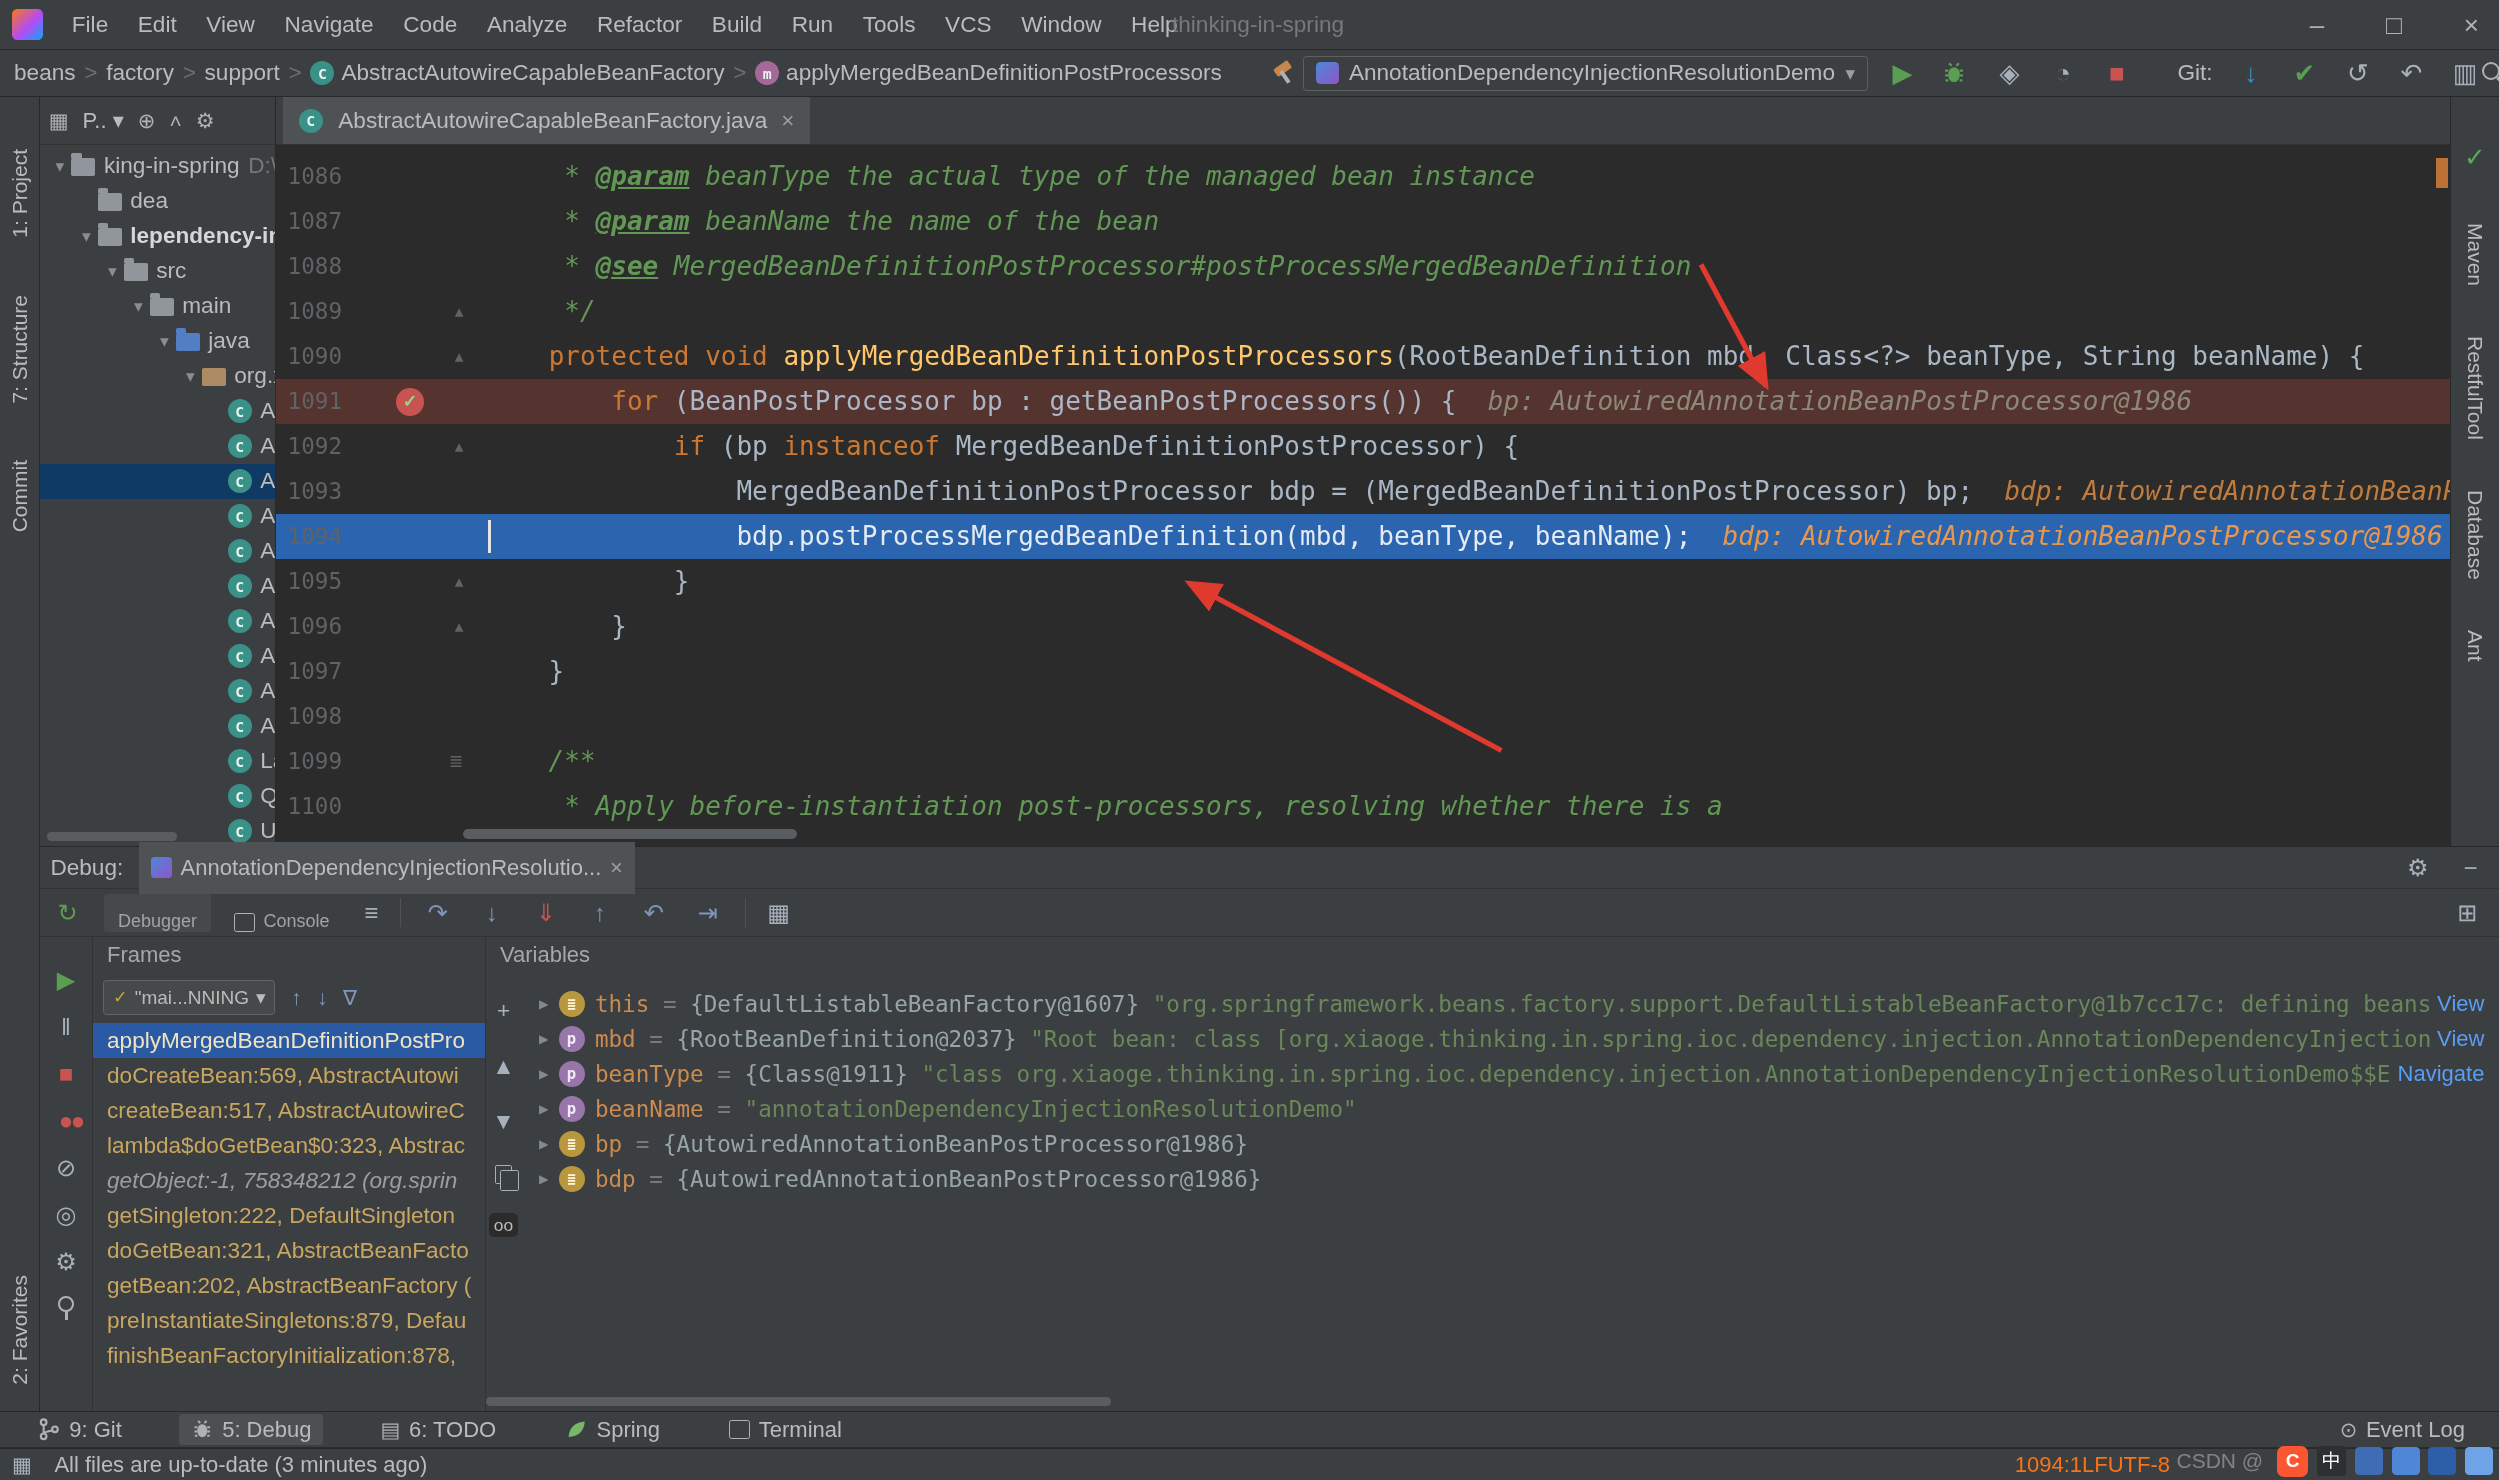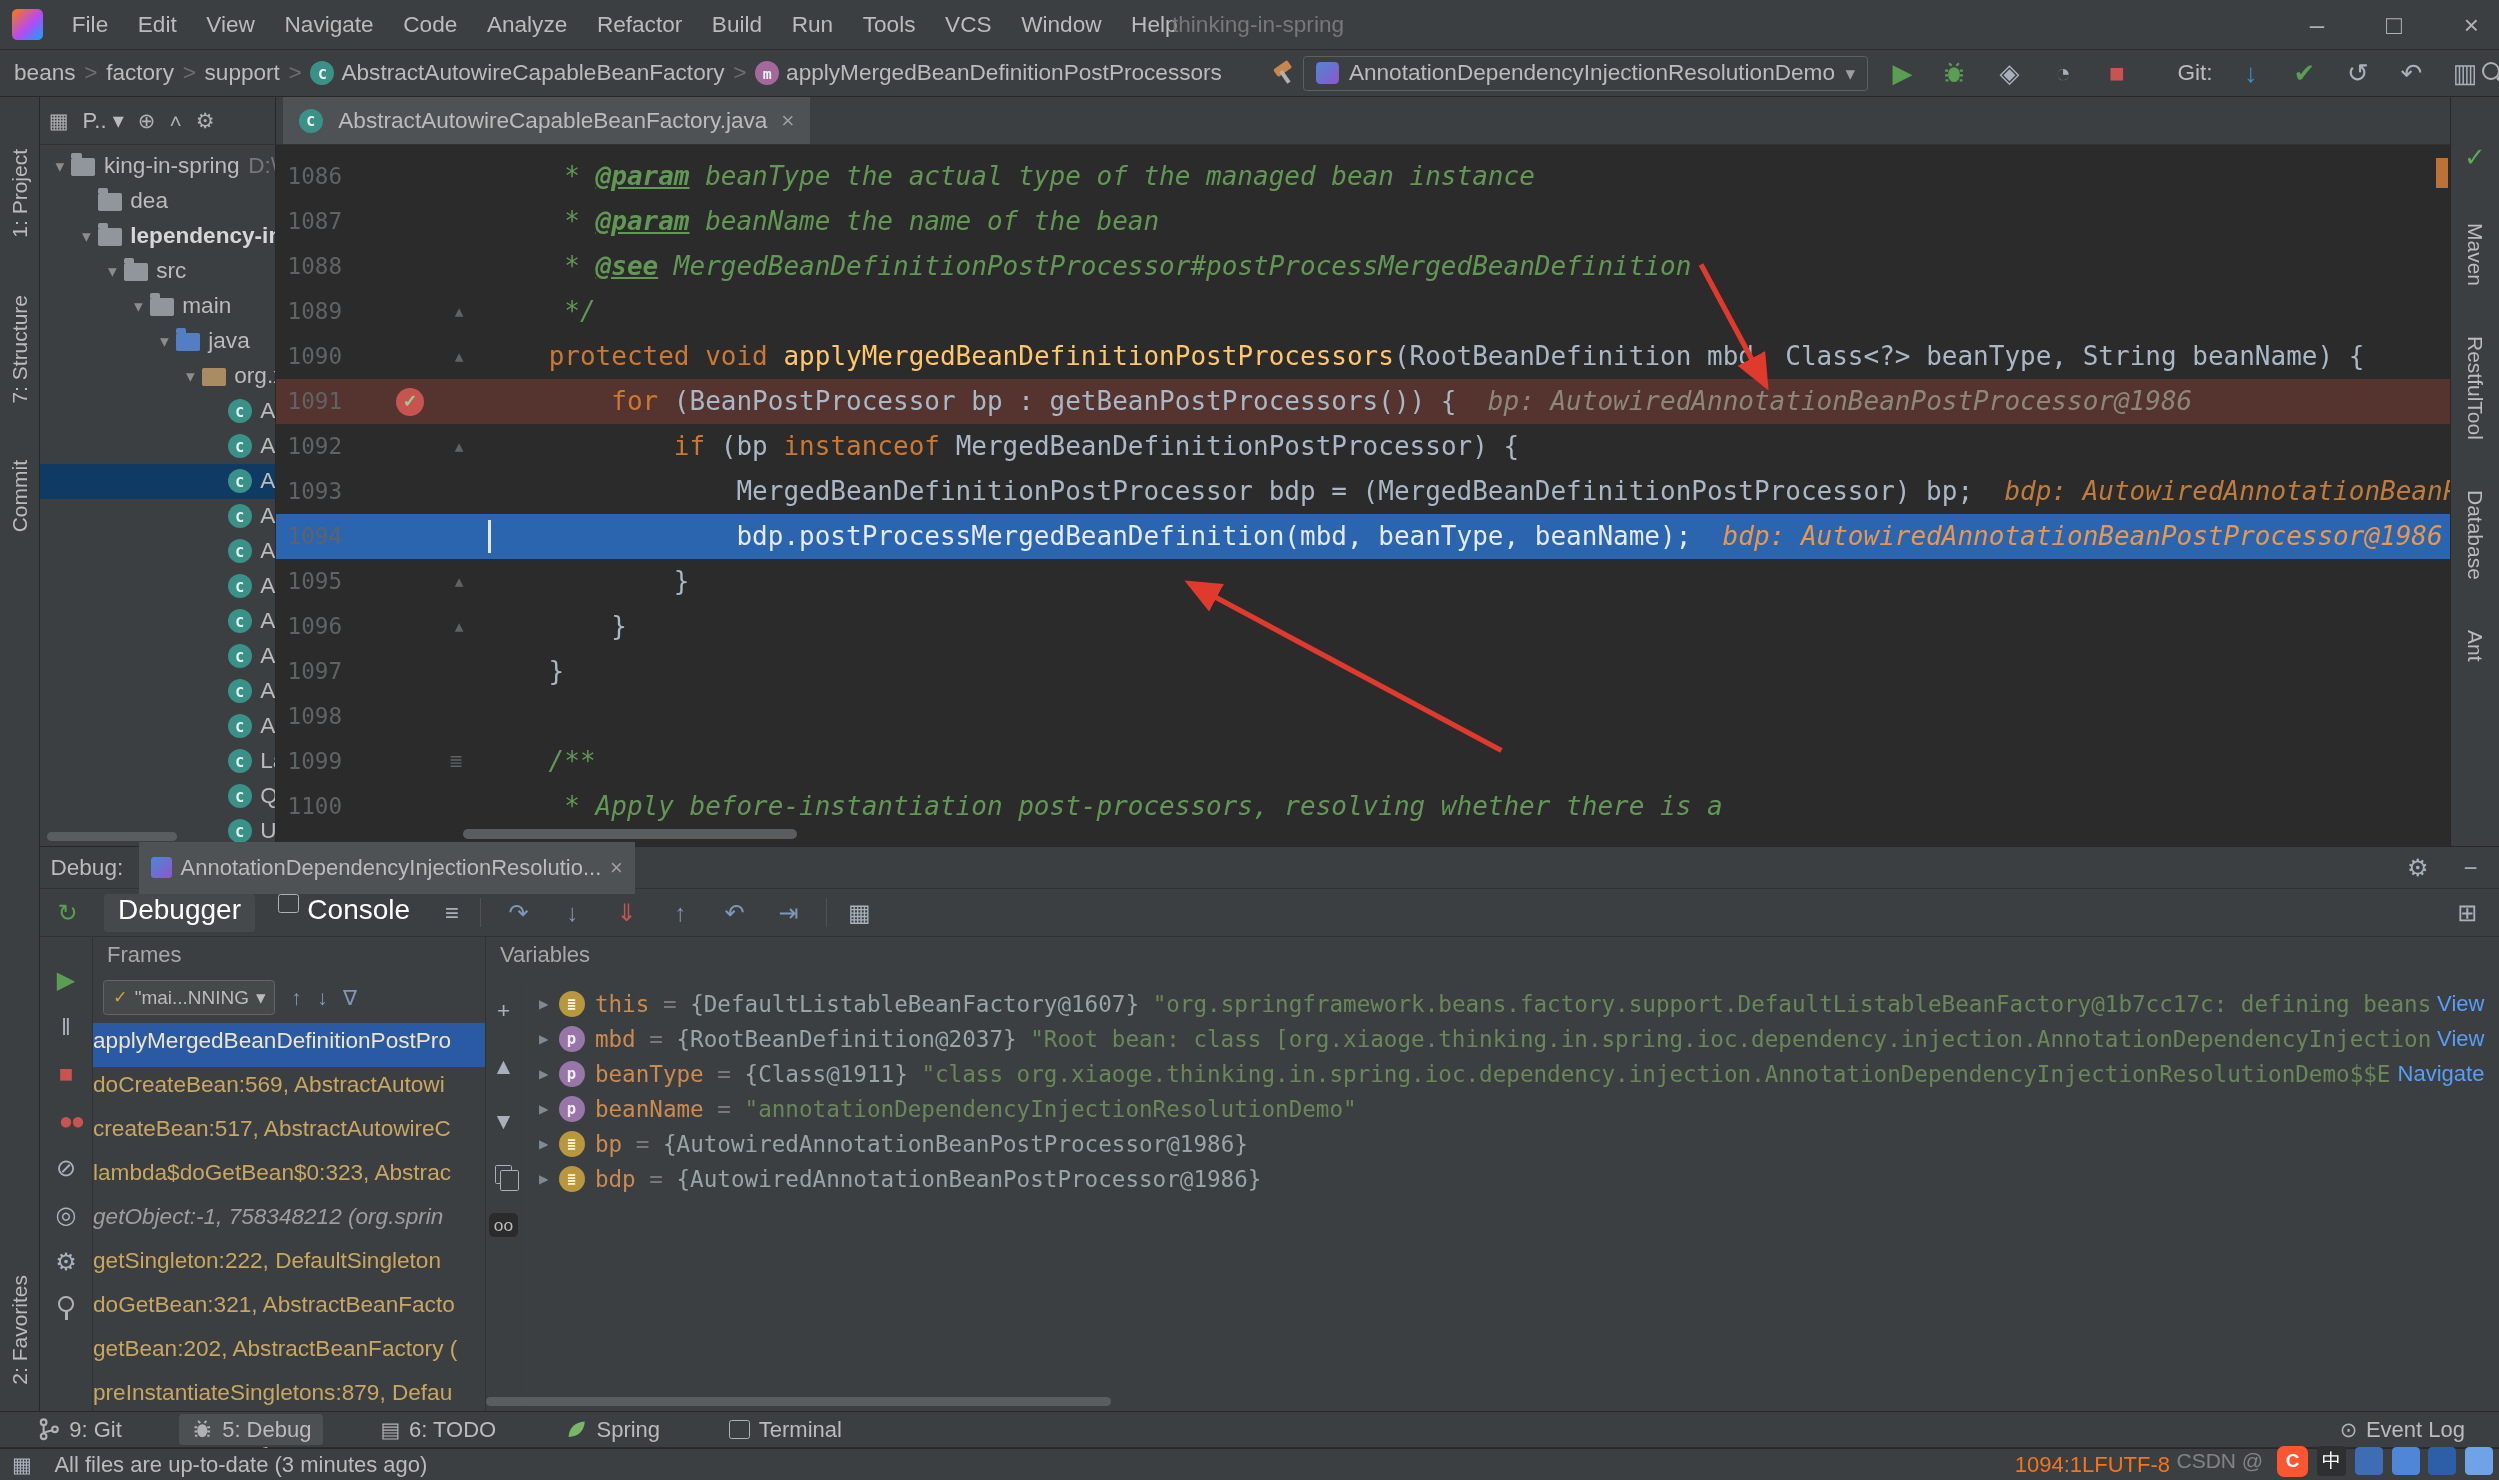--- a/index.html
+++ b/index.html
@@ -98,37 +98,37 @@
 #rstrip .vlabel-r{margin-top:50px}
 
 
 #debug{position:absolute;left:40px;top:846px;width:2460px;height:565px;background:#3C3F41;border-top:0.9px solid #282828}
 #debug-header{height:41px;display:flex;align-items:center;padding-left:10.4px;font-size:22.6px;gap:15.6px}
 .debug-tab{height:52px;background:#4E5254;display:flex;align-items:center;gap:8.7px;padding:0 12px;font-size:22px;color:#BBBBBB}
 .debug-tab .cfg{width:21px;height:21px;border-radius:3.5px;background:linear-gradient(135deg,#4C88D8,#9055C8)}
 .debug-tab .x{color:#9C9E9F}
 .dh-right{margin-left:auto;display:flex;gap:35px;padding-right:22.6px;font-size:24px;color:#A7B1BC}
 #debug-toolbar{height:49px;border-top:0.9px solid #323232;border-bottom:0.9px solid #323232;display:flex;align-items:center;gap:21px;padding-left:12px;font-size:24px}
-.dtab{height:38px;display:flex;align-items:flex-start;gap:8.7px;padding:0 14px;font-size:28px;color:#ffffff;border-radius:3.5px}
+.dtab{height:38px;display:flex;align-items:flex-end;gap:8.7px;padding:0 14px;font-size:18px;color:#a3a3a3;border-radius:3.5px}
 .dtab.active{background:#46494B}
 .term-ic{width:21px;height:19px;border:1.7px solid #AFB1B3;border-radius:2.6px;display:inline-block}
 .vsep{width:0.9px;height:29.5px;background:#515151}
 .stepic{color:#7E96B8;width:33px;text-align:center}
 .stepic.red{color:#C75450}
 #debug-toolbar .right{margin-left:auto;padding-right:22.6px;color:#A7B1BC}
 #debug-body{position:absolute;left:0;top:89px;right:0;bottom:0}
 #debug-strip{position:absolute;left:0;top:0;width:53px;bottom:0;border-right:0.9px solid #323232;display:flex;flex-direction:column;align-items:center;gap:19px;padding-top:29.5px;font-size:24px}
 #frames{position:absolute;left:53px;top:0;width:393px;bottom:0;border-right:0.9px solid #323232}
 .panel-h{height:38px;line-height:38px;padding-left:14px;font-size:22px;color:#A7A7A7}
 #thread-row{height:47px;display:flex;align-items:center;gap:15.6px;padding-left:10.4px}
 #thread-combo{display:flex;align-items:center;gap:7px;height:35px;border:0.9px solid #646464;border-radius:3.5px;background:#45494A;padding:0 8.7px;font-size:19px;color:#BBBBBB;max-width:217px;overflow:hidden;white-space:nowrap}
 #thread-combo .tic{color:#C9A342;font-size:17.4px}
 .fr-ic{color:#7E96B8;font-size:21px}
 #frames-list{padding-top:1.7px;font-size:22.6px}
-.frow{height:44px;line-height:35px;color:#C9A660;white-space:nowrap;overflow:hidden}
+.frow{height:35px;line-height:35px;padding-left:14px;color:#C9A660;white-space:nowrap;overflow:hidden}
 .frow.sel{background:#2B5AA5;color:#EFE3C2}
 .frow.mut{color:#9D9D9D;font-style:italic}
 #vars{position:absolute;left:446px;top:0;right:0;bottom:0}
 #vars-toolbar{position:absolute;left:0;top:43px;width:36px;bottom:0;display:flex;flex-direction:column;align-items:center;gap:29.5px;padding-top:19px;color:#A7B1BC;font-size:22.6px;border-right:0.9px solid #3A3D3F}
 .watch-badge{background:#2B2B2B;border-radius:5.2px;padding:1.7px 5.2px;font-size:17.4px;color:#BBBBBB}
 .icon-copy{width:17.4px;height:19px;border:1.7px solid #A7B1BC;border-radius:1.7px;position:relative}
 .icon-copy::after{content:'';position:absolute;left:4.3px;top:4.3px;width:17.4px;height:19px;border:1.7px solid #A7B1BC;border-radius:1.7px;background:#3C3F41}
 #vars-list{position:absolute;left:36px;top:38px;right:0;bottom:17.4px;padding-top:12px;overflow:hidden}
 .vrow{height:35px;display:flex;align-items:center;font:22.6px "DejaVu Sans Mono",monospace;white-space:nowrap;overflow:hidden;padding-left:7px}
 .vx{width:29.5px;color:#7F8B91;font-size:15.6px;flex:none;text-align:center}

